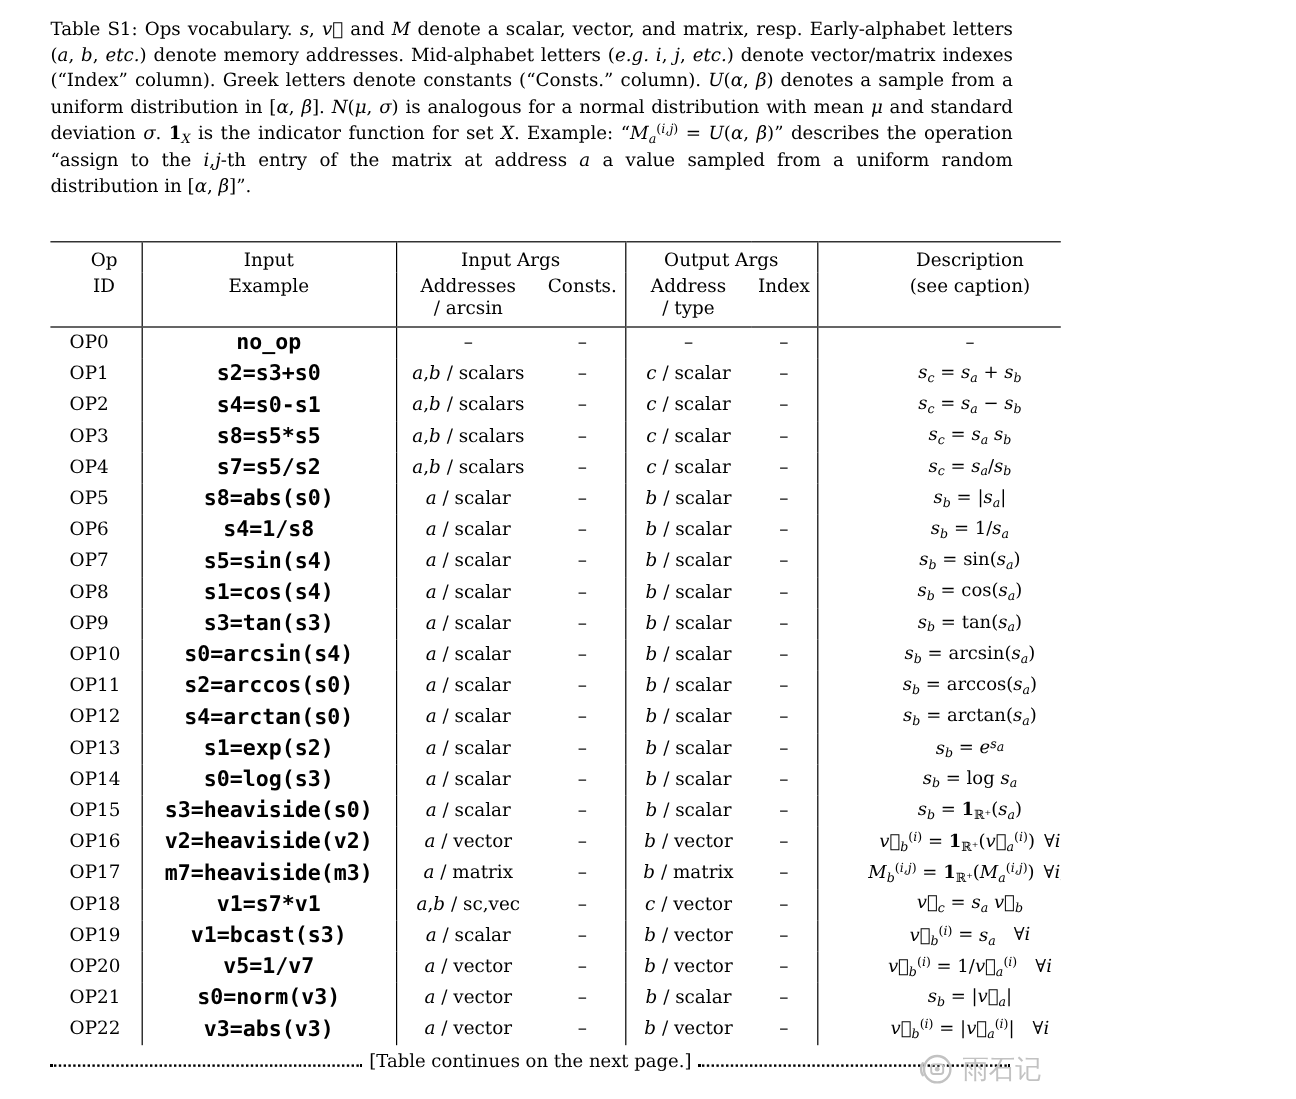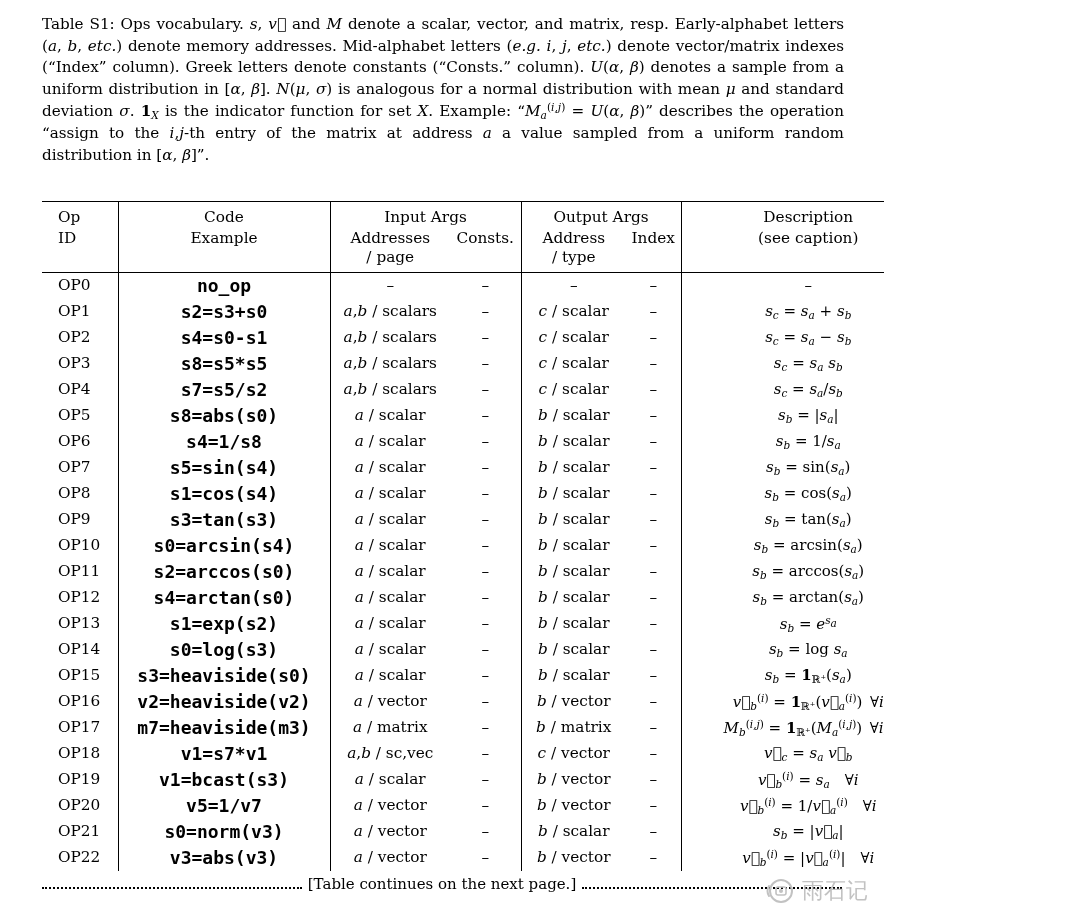--- a/index.html
+++ b/index.html
@@ -18,21 +18,21 @@
   table.ops {
     border-collapse:collapse; table-layout:fixed;
     margin:34px 0 0 42px; width:968px;
   }
   thead th {
     font-weight:normal; font-size:15.3px; text-align:center;
     padding:2px 2px 0 2px; vertical-align:top; line-height:1.25;
   }
   thead tr.h1 th { border-top:1.5px solid #000; padding-top:6px; }
   thead tr.h2 th { border-bottom:1.5px solid #000; padding-bottom:5px;margin-top:28px; }
-  thead th.ophead { text-align:left; padding-left:16px; }
+  thead th.ophead { text-align:center; padding-left:16px; }
   th.hdr-br { border-top:1.5px solid #000; border-bottom:1.5px solid #000; }
 
   tbody td {
     font-size:15.3px; height:26px; padding:0 3px; text-align:center; vertical-align:middle;
     line-height:1.15;
   }
   td.op { text-align:left; padding-left:16px;margin-top:29px; }
   td.code { font-family:"DejaVu Sans Mono","Liberation Mono",monospace; font-weight:bold; font-size:18px; }
   td.cdesc { font-size:15px; }
   td.cdesc sub, td.cdesc sup { font-size:10.5px; }
@@ -70,32 +70,32 @@
         <col style="width:120px">
         <col style="width:71px">
       <col style="width:105px">
         <col style="width:55px">
         <col style="width:254px">
         <col style="width:75px">
     </colgroup>
     <thead>
       <tr class="h1">
         <th class="ophead">Op</th>
-        <th class="bl">Code</th>
+        <th class="bl">Input</th>
         <th class="bl" colspan="2">Input Args</th>
         <th class="bl" colspan="2">Output Args</th>
         <th class="bl">Description</th>
         <th class="hdr-br" rowspan="2"></th>
       </tr>
       <tr class="h2">
         <th class="ophead">ID</th>
         <th class="bl">Example</th>
         <th class="bl">
           <div>Addresses</div>
-          <div>/ page</div>
+          <div>/ arcsin</div>
         </th>
         <th>Consts.</th>
         <th class="bl">
           <div>Address</div>
           <div>/ type</div>
         </th>
         <th>Index</th>
         <th class="bl">(see caption)</th>
       </tr>
     </thead>

